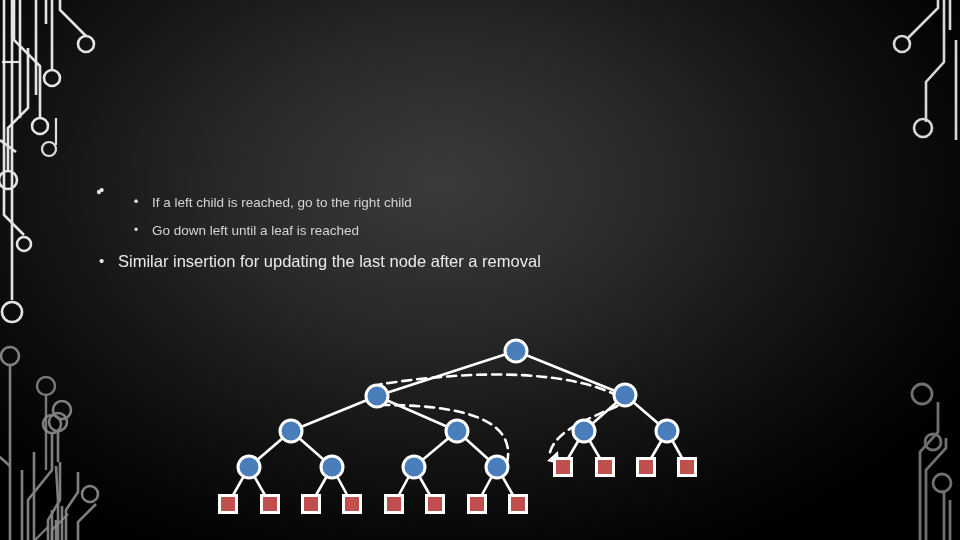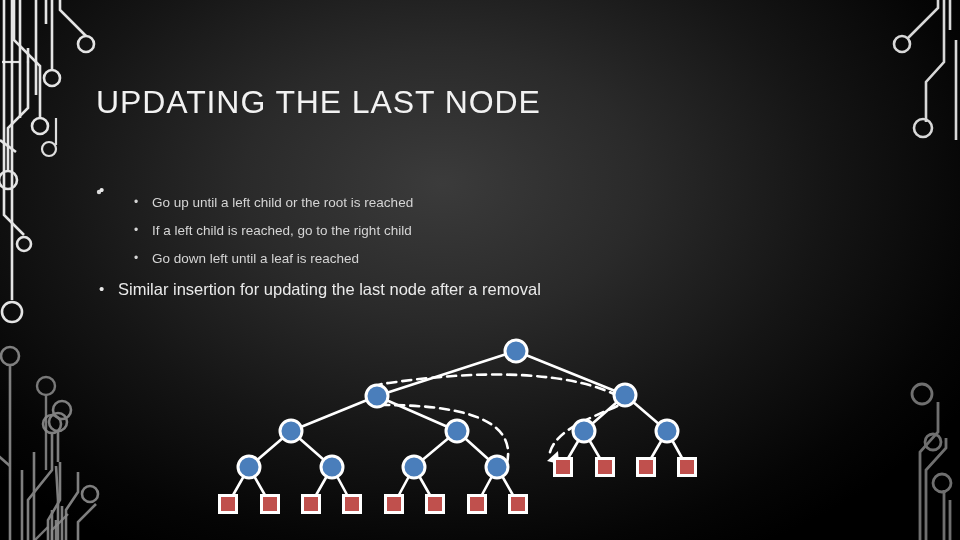--- a/index.html
+++ b/index.html
@@ -163,32 +163,30 @@
       <path d="M920 560 L920 452 L938 432 L938 402"></path>
       <circle cx="922" cy="394" r="10"></circle>
       <path d="M926 560 L926 470 L946 448 L946 438"></path>
       <circle cx="933" cy="442" r="8"></circle>
       <path d="M944 560 L944 490"></path>
       <circle cx="942" cy="483" r="9"></circle>
       <path d="M950 560 L950 500"></path>
     </g>
   </svg>
 
-  <div id="title">UPDATING THE LAST NODE</div>
 
   <div class="bullets">
 
     <div class="b1">
       <span class="dot">•</span>
     </div>
 
     <div class="b2wrap">
       <div class="b2">
         <span class="dot">•</span>
-        <span>Go up until a left child or the root is reached</span>
       </div>
       <div class="b2">
         <span class="dot">•</span>
         <span>If a left child is reached, go to the right child</span>
       </div>
       <div class="b2">
         <span class="dot">•</span>
         <span>Go down left until a leaf is reached</span>
       </div>
     </div>

